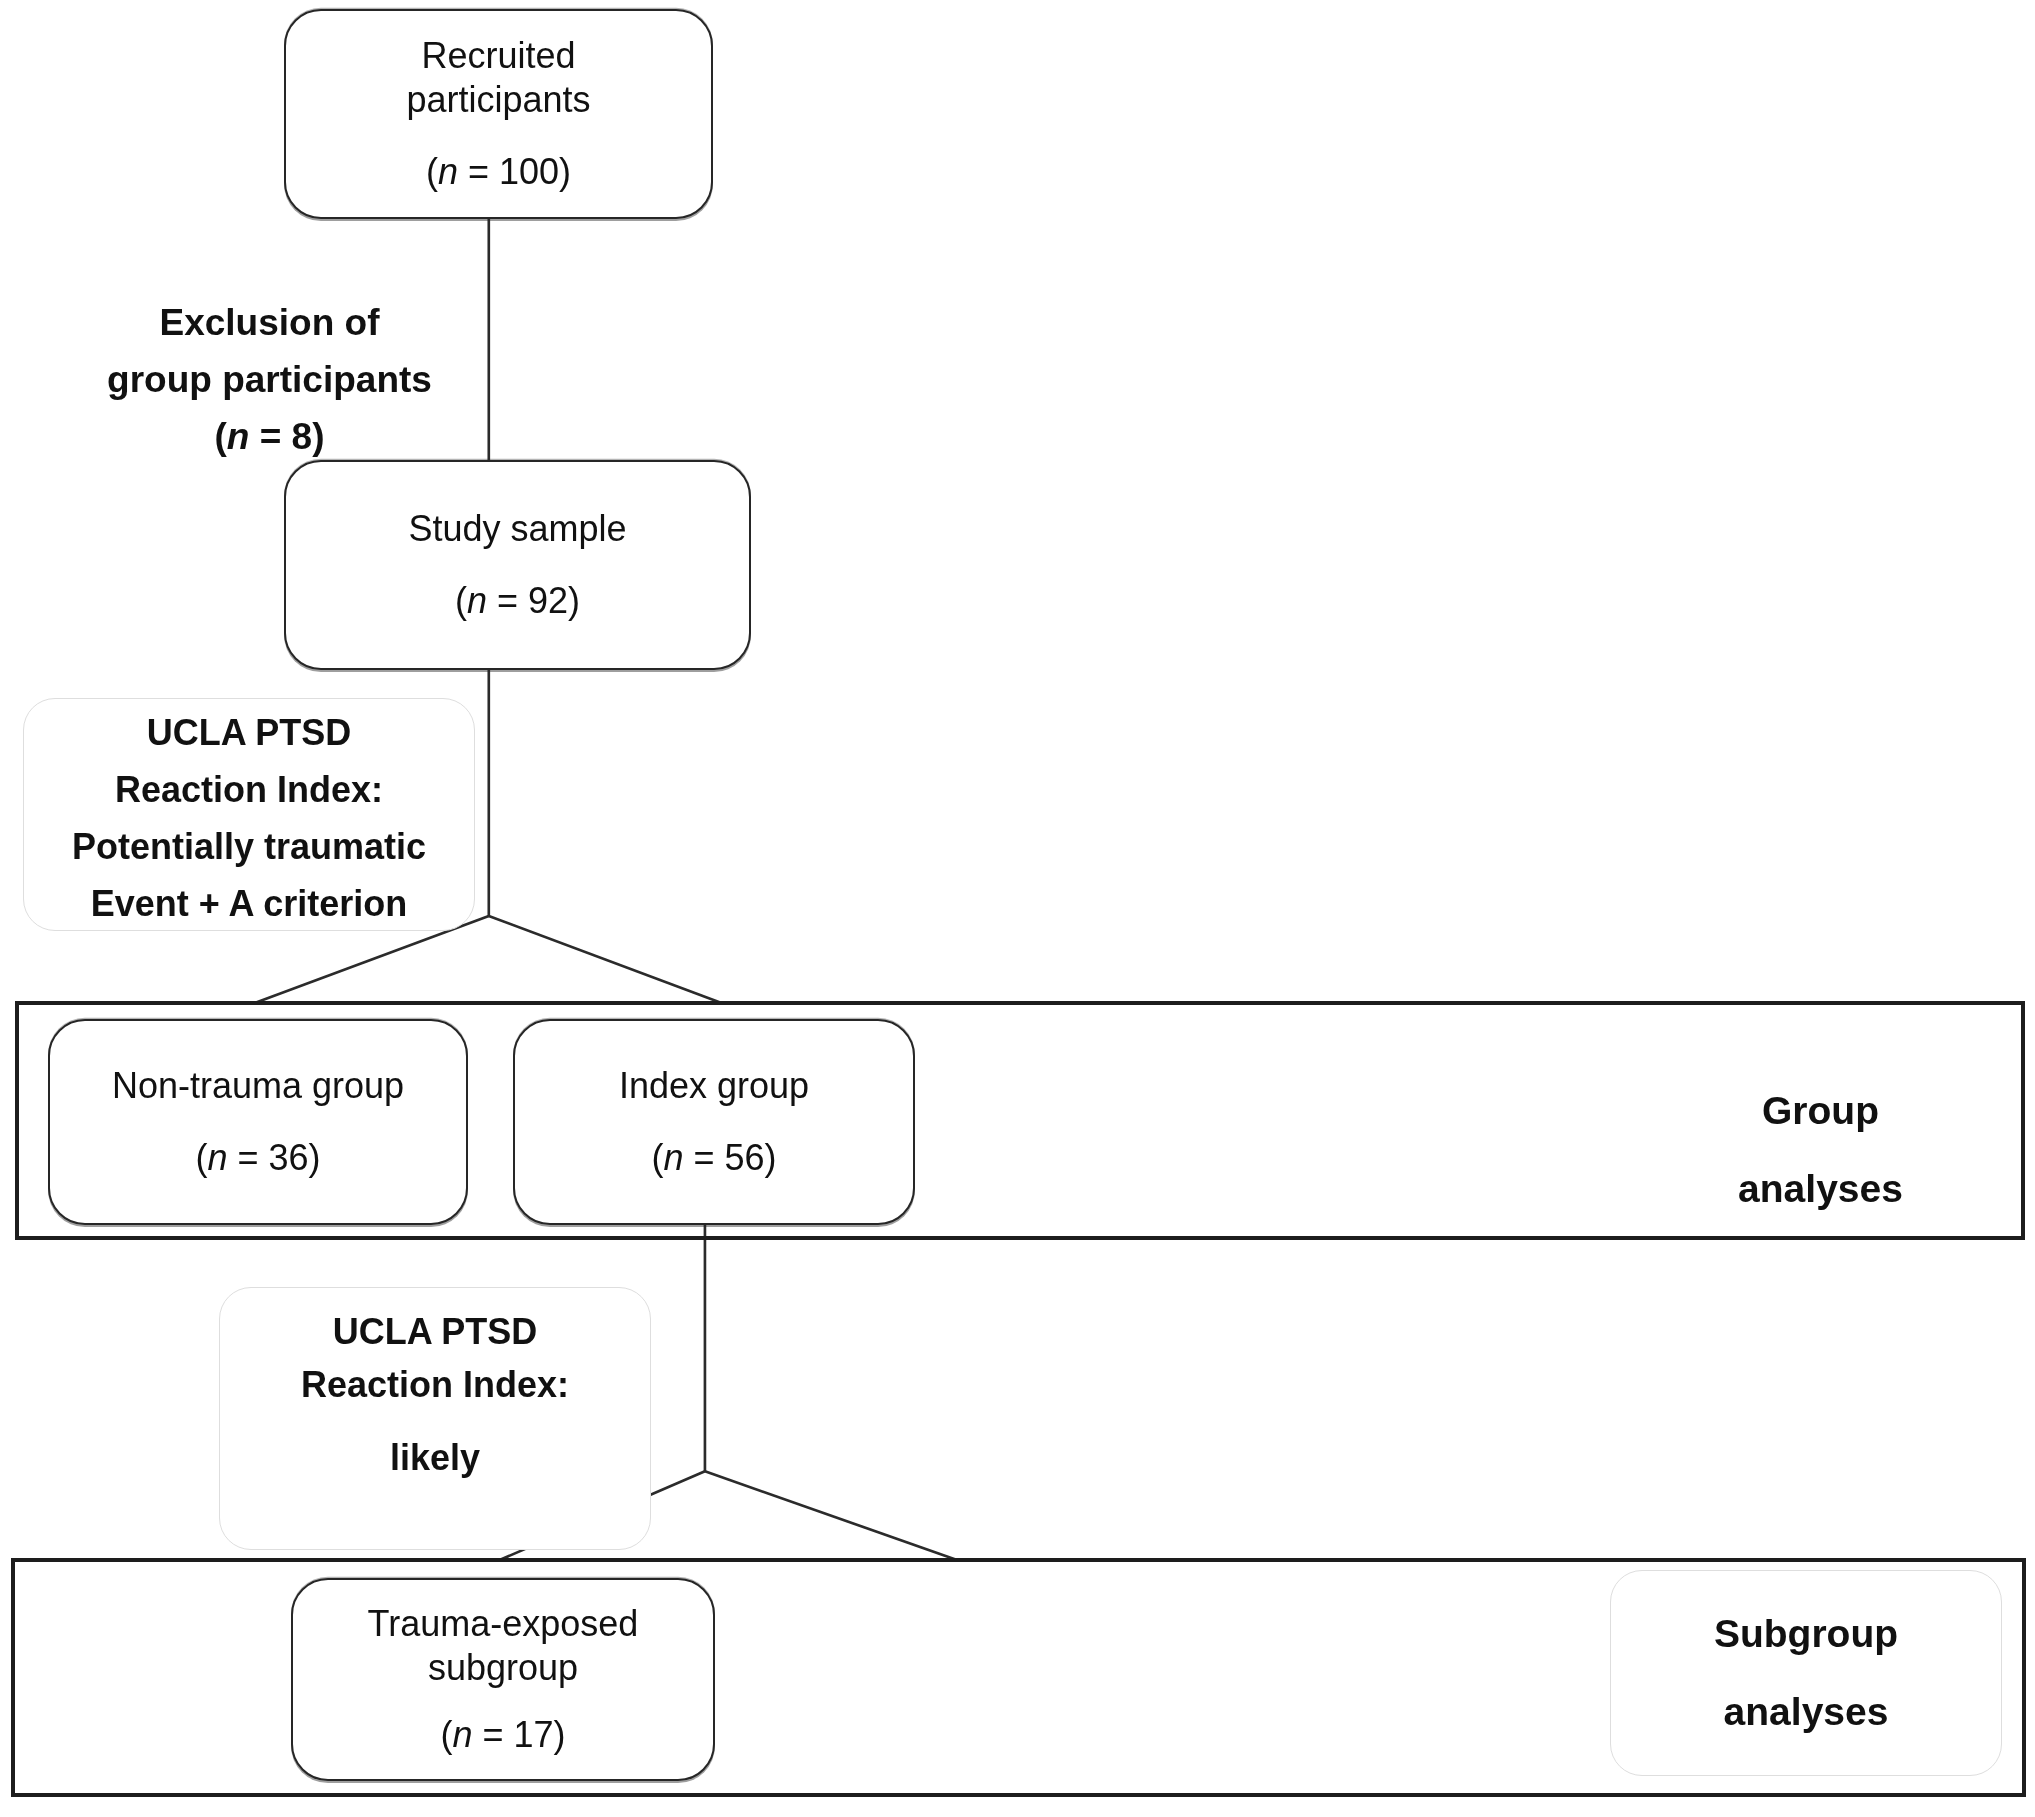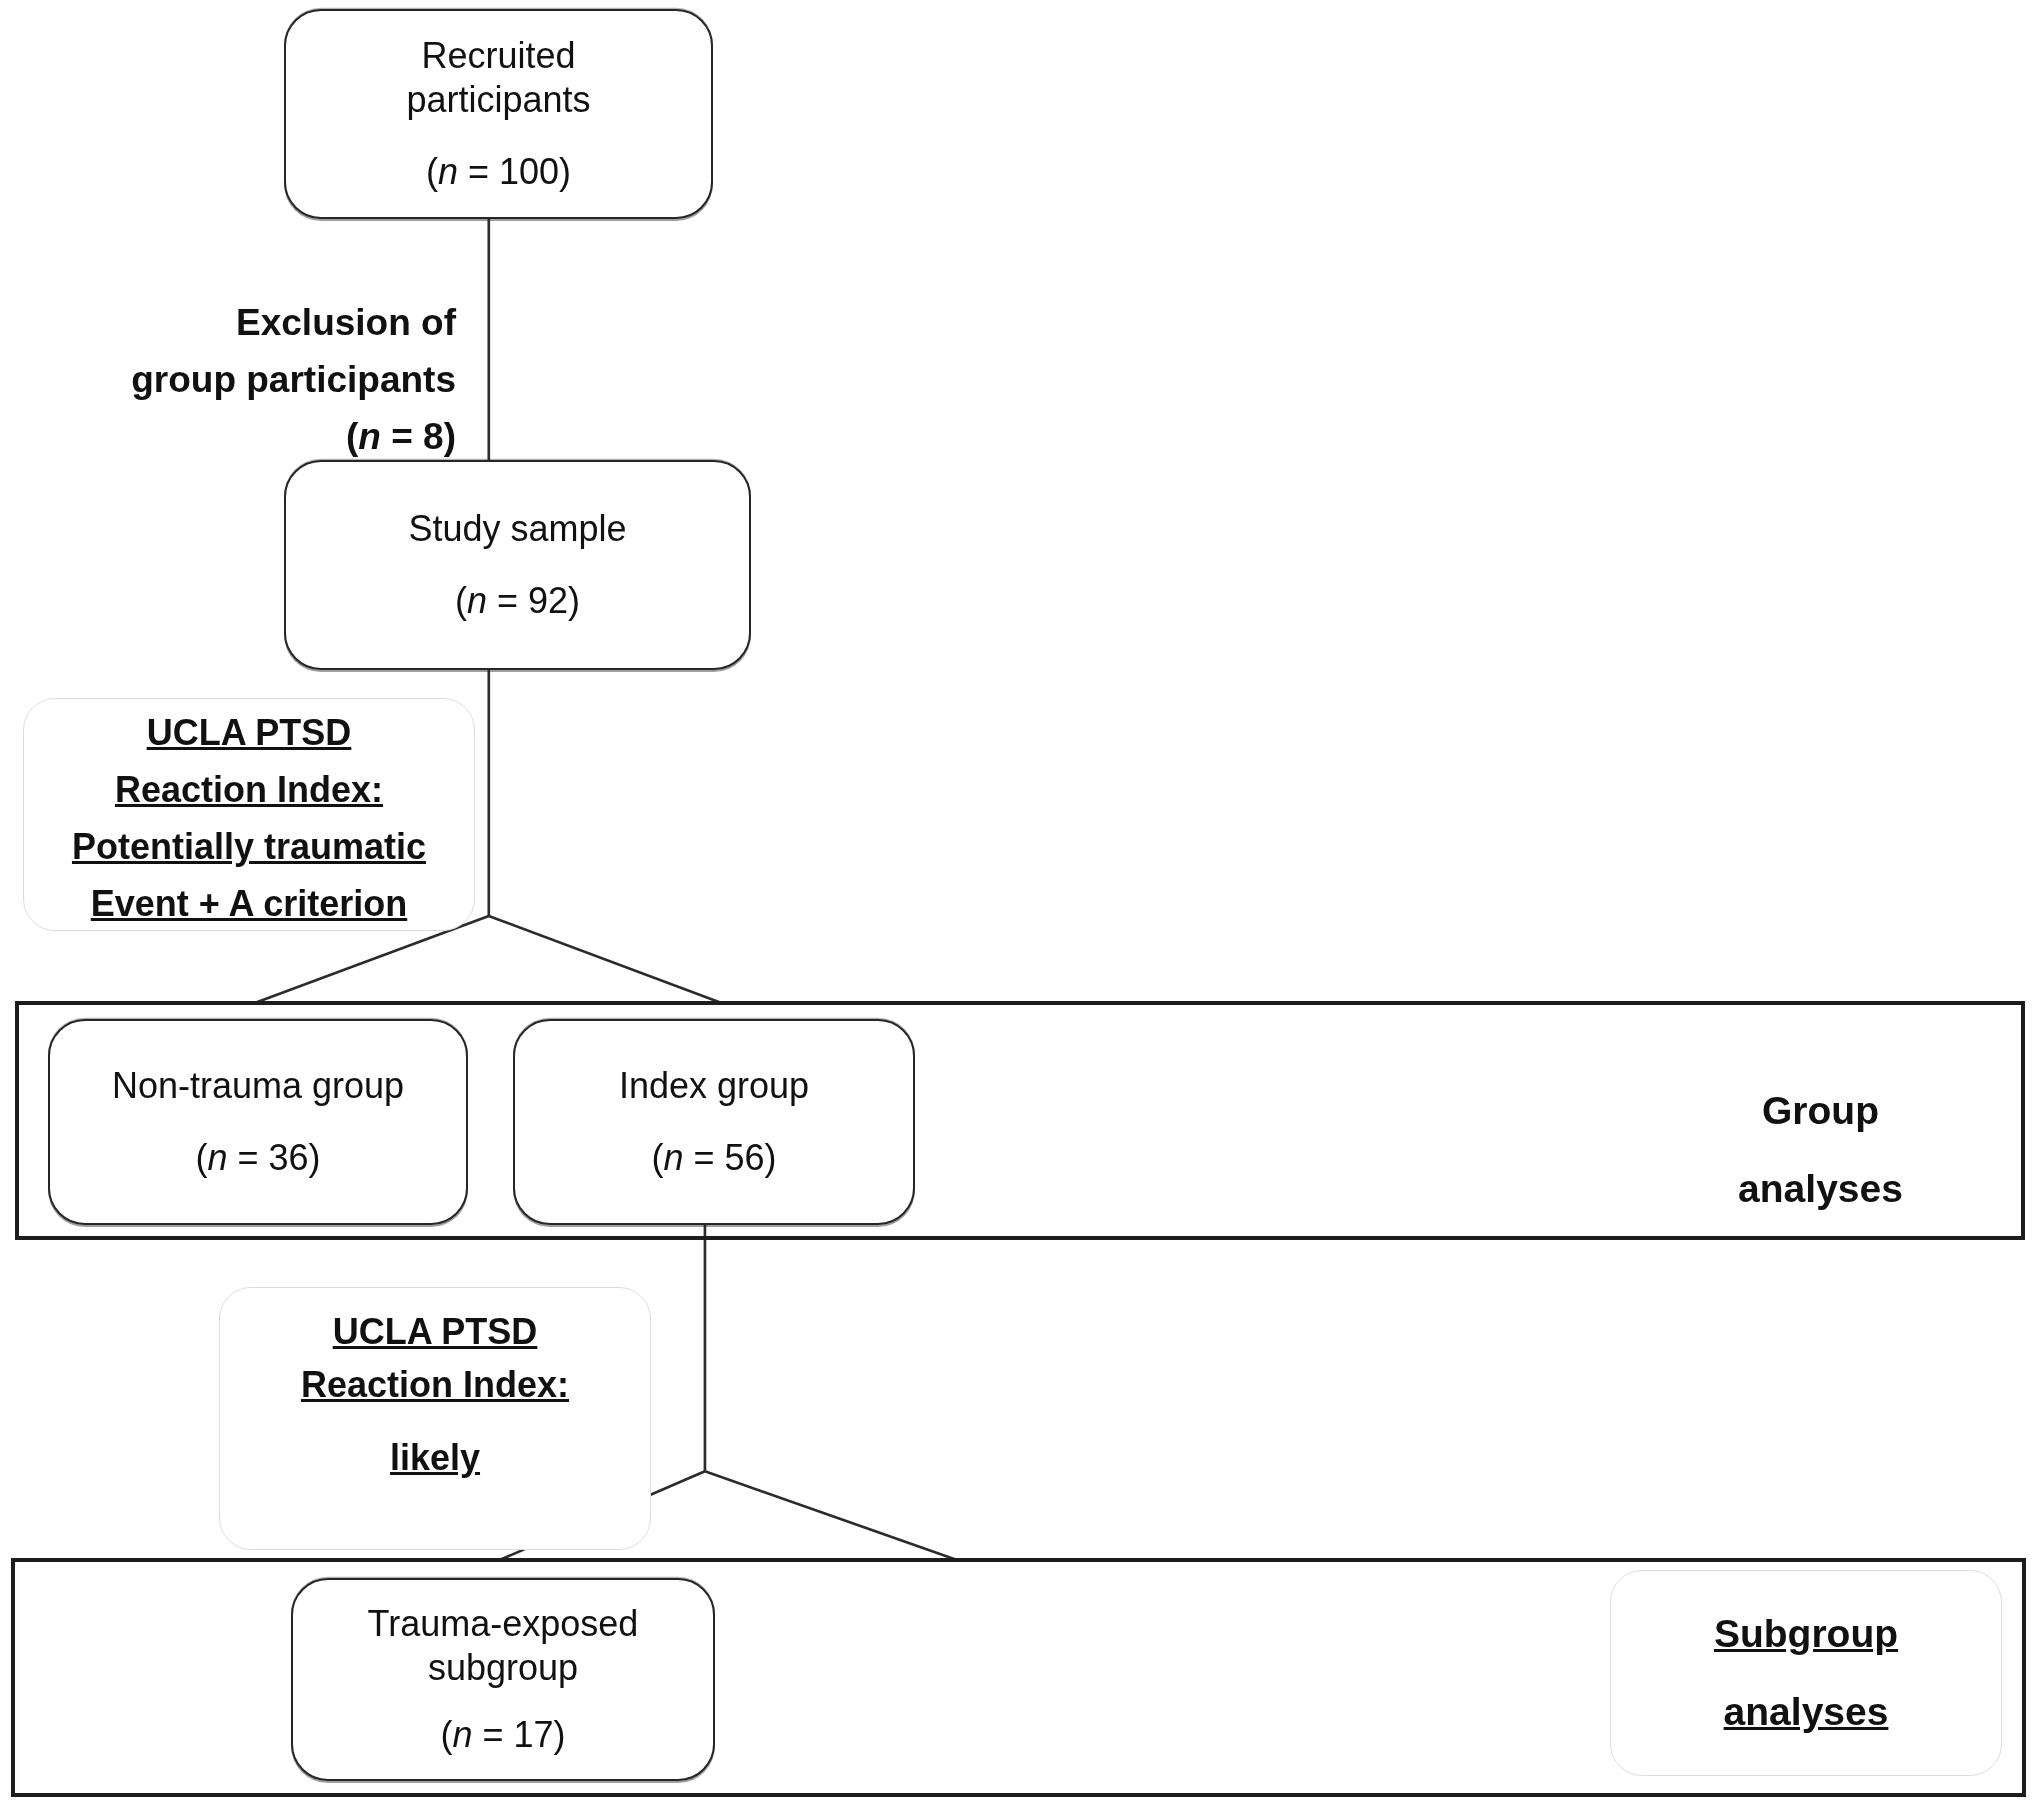--- a/index.html
+++ b/index.html
@@ -16,21 +16,21 @@
     position:absolute;background:#ffffff;border:2px solid #262626;border-radius:37px;
     display:flex;flex-direction:column;align-items:center;justify-content:center;
     text-align:center;font-size:36px;line-height:44px;z-index:2;box-sizing:border-box;
     box-shadow:0 2px 0 rgba(40,40,40,.45), 0 -1.3px 0 rgba(40,40,40,.35);
   }
   .node .nline{margin-top:28px;}
   .nline span{white-space:pre;}
   .it{font-style:italic;}
   .frect{
     position:absolute;background:#ffffff;border:1.3px solid #dedede;border-radius:32px;
-    z-index:1;box-sizing:border-box;text-align:center;font-weight:700;overflow:visible;text-decoration:underline;
+    z-index:1;box-sizing:border-box;text-align:center;font-weight:700;overflow:visible;
   }
   .flabel{
     position:absolute;z-index:2;text-align:center;font-weight:700;color:#111;
   }
   .lbl-exclusion{font-size:37px;line-height:57px;}
   .lbl-ucla{font-size:36px;line-height:57px;padding-top:5.3px;}
   .lbl-ucla2 .para{line-height:53px;}
   .lbl-ucla2 .para + .para{margin-top:20px;}
   .lbl-analyses{font-size:39px;line-height:78px;}
   .frect.lbl-analyses-rect{
@@ -87,21 +87,21 @@
 
   <div class="node" style="left:291px;top:1578px;width:424px;height:203px;">
     <div class="title">
       <div>Trauma-exposed</div>
       <div>subgroup</div>
     </div>
     <div class="nline" style="margin-top:22.6px;"><span>(</span><span class="it">n</span><span> = 17)</span></div>
   </div>
 
 
-  <div class="flabel lbl-exclusion" style="left:57px;top:294px;width:399px;text-align:right;">
+  <div class="flabel lbl-exclusion" style="left:70px;top:294px;width:399px;">
     <div>Exclusion of</div>
     <div>group participants</div>
     <div class="nline"><span>(</span><span class="it">n</span><span> = 8)</span></div>
   </div>
 
   <div class="frect lbl-ucla" style="left:23px;top:698px;width:452px;height:233px;">
     <div>UCLA PTSD</div>
     <div>Reaction Index:</div>
     <div>Potentially traumatic</div>
     <div>Event + A criterion</div>

